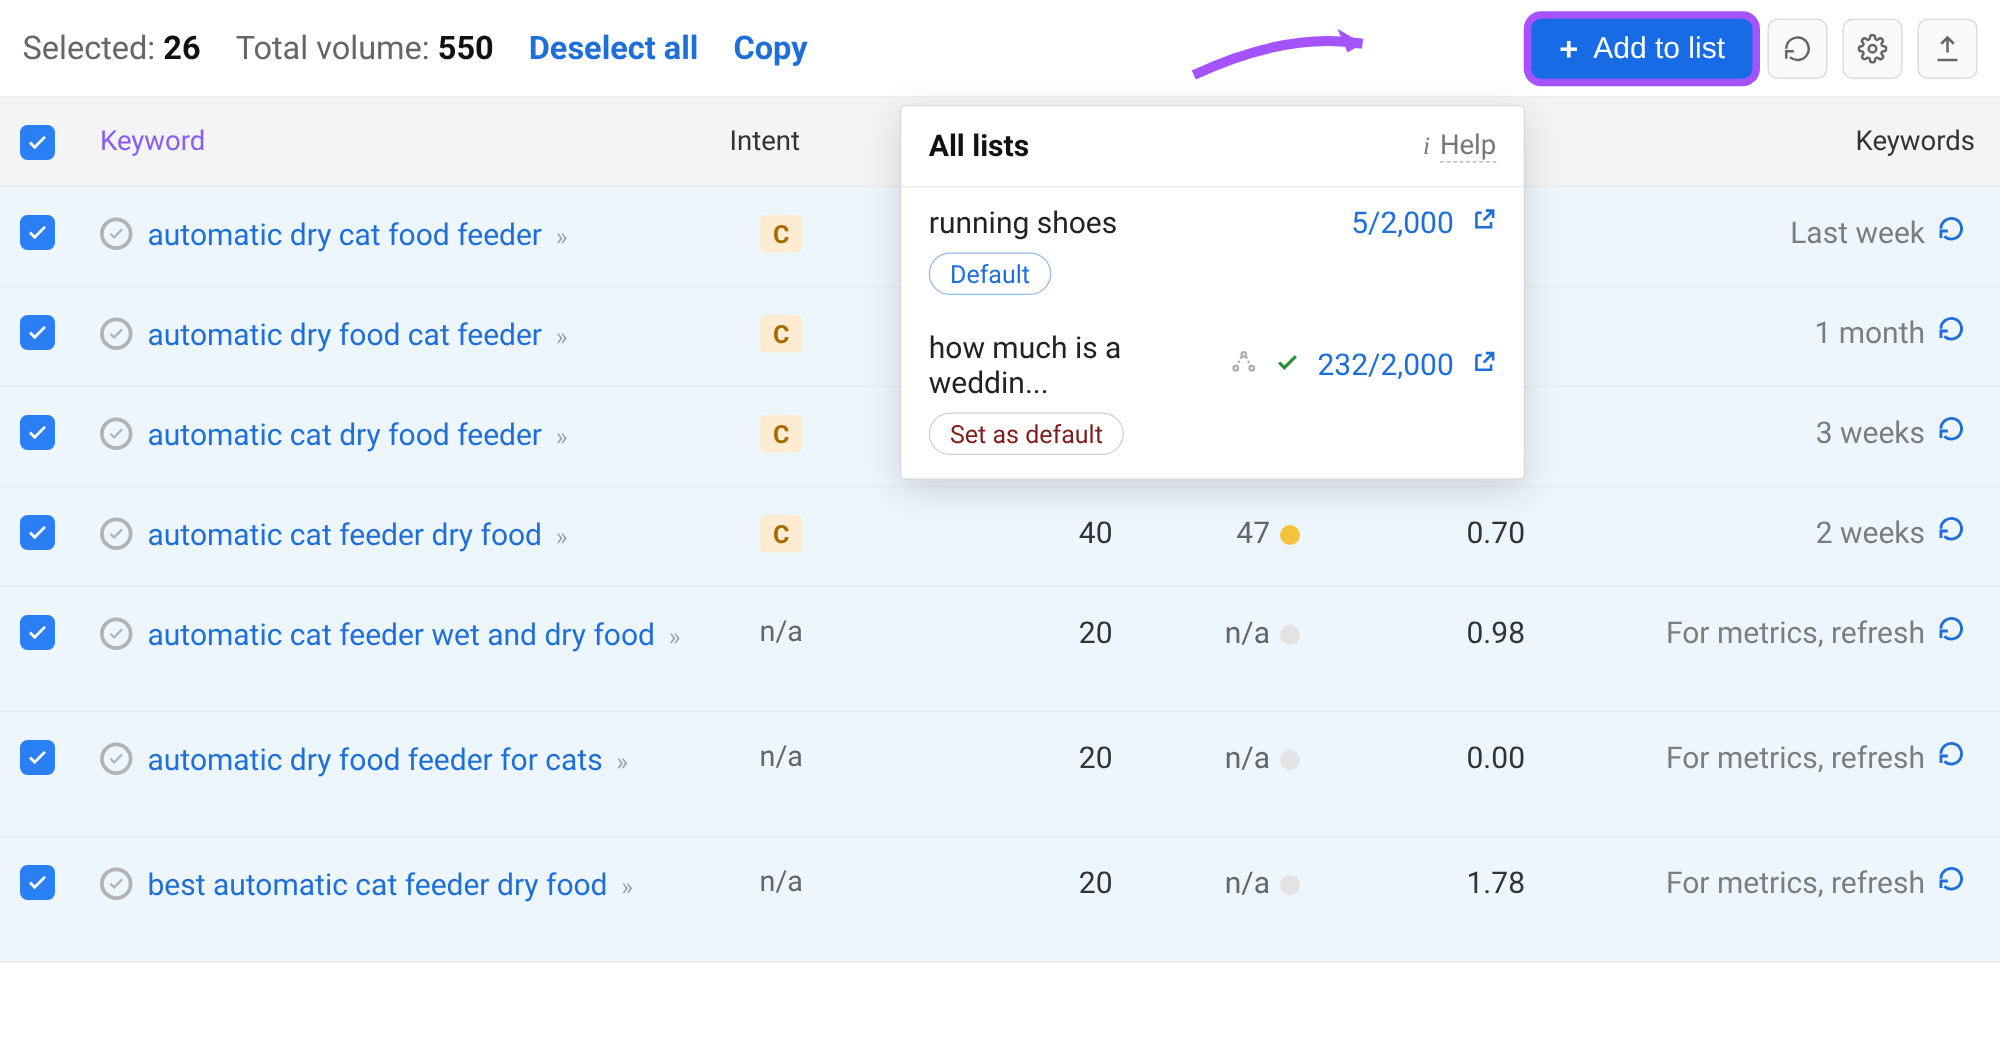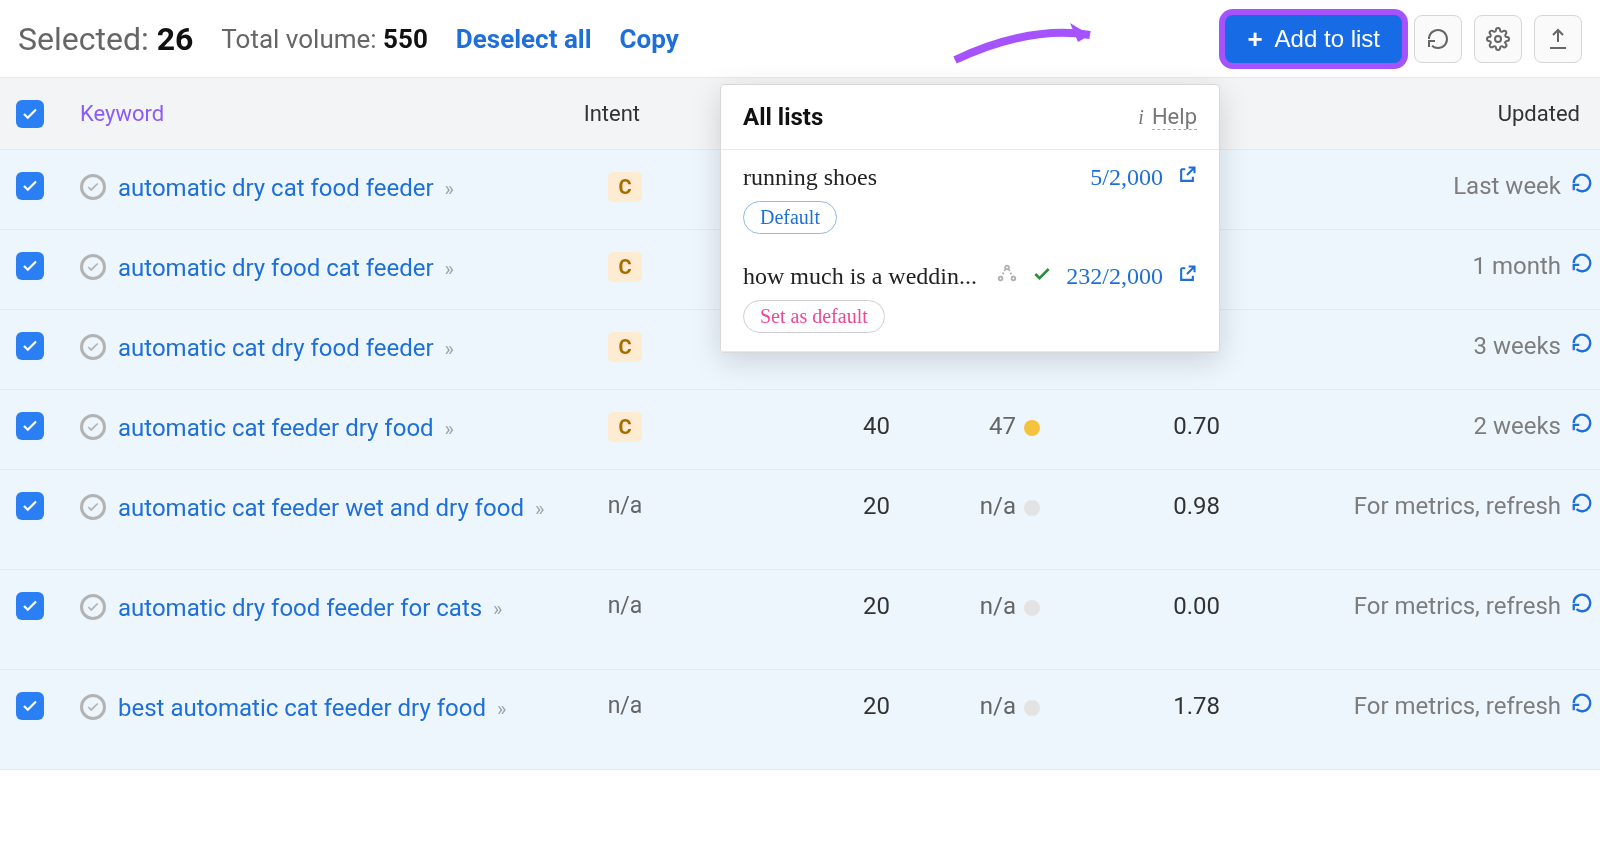--- a/index.html
+++ b/index.html
@@ -1,21 +1,21 @@
 <!DOCTYPE html>
 <html><head>
 <meta charset="utf-8">
 <style>
 * { box-sizing: border-box; margin: 0; padding: 0; }
 body { font-family: -apple-system, BlinkMacSystemFont, "Segoe UI", Roboto, Arial, sans-serif; background: #fff; color: #181818; font-size: 22px; width: 1600px; height: 844px; overflow: hidden; position: relative; }
 
 
 .toolbar { display:flex; align-items:center; height:78px; padding:0 18px; border-bottom:1px solid #e8e8e8; }
 .toolbar-left { display:flex; align-items:center; gap:28px; }
-.selcount { font-size:32px; color:#666; }
+.selcount { font-size:26px; color:#666; }
 .selcount b { color:#111; font-weight:700; }
 .totalvol { font-size:26px; color:#666; }
 .totalvol b { color:#111; font-weight:700; }
 .link-action { color:#1e6fd9; font-size:26px; font-weight:700; cursor:pointer; }
 .toolbar-right { margin-left:auto; display:flex; align-items:center; gap:12px; }
 .btn-add { display:flex; align-items:center; gap:12px; background:#176ce6; color:#fff; font-size:24px; font-weight:500; padding:10px 22px; border-radius:8px; border:none; cursor:pointer; box-shadow: 0 0 0 6px #a552ff; }
 .btn-add .plus { font-size:26px; font-weight:700; line-height:1; }
 .icon-btn { width:48px; height:48px; border:1px solid #d6d6d6; border-radius:8px; display:flex; align-items:center; justify-content:center; background:#fafafa; cursor:pointer; color:#666; }
 .icon-btn svg { width:24px; height:24px; stroke:#666; fill:none; stroke-width:2; }
 
@@ -40,39 +40,39 @@
 .kw-text { color:#1e6fd9; font-size:24px; line-height:1.35; cursor:pointer; }
 .chev { color:#9aa4b0; margin-left:6px; font-size:20px; }
 .col-intent { flex:0 0 110px; text-align:center; padding-left:20px;}
 .intent-pill { display:inline-flex; width:34px; height:30px; align-items:center; justify-content:center; background:#fdecd2; color:#a76b00; font-weight:700; border-radius:5px; font-size:20px; }
 .intent-na { color:#666; font-size:23px; }
 .col-num1 { flex:0 0 220px; text-align:right; font-size:24px; color:#333; }
 .col-num2 { flex:0 0 150px; text-align:right; font-size:24px; color:#666;}
 .col-num2 .dot { display:inline-block; width:16px; height:16px; border-radius:50%; background:#e3e3e3; margin-left:8px; vertical-align:middle; }
 .yellow-dot{ background:#f5c23e !important; }
 .col-num3 { flex:0 0 180px; text-align:right; font-size:24px; color:#333; }
-.col-updated { flex:1; text-align:right; padding-right:7px; font-size:24px; color:#7d7d7d; display:flex; align-items:center; justify-content:flex-end; gap:10px; }
+.col-updated { flex:1; text-align:right; padding-right:28px; font-size:24px; color:#7d7d7d; display:flex; align-items:center; justify-content:flex-end; gap:10px; }
 .refresh-icon svg { width:22px; height:22px; stroke:#1e6fd9; fill:none; stroke-width:2.5; }
 
 
 .popover { position:absolute; top:84px; left:720px; width:500px; background:#fff; border:1px solid #d8d8d8; border-radius:4px; box-shadow:0 8px 30px rgba(0,0,0,0.15); z-index:50; }
 .pop-head { display:flex; align-items:center; justify-content:space-between; padding:18px 22px; border-bottom:1px solid #e8e8e8; }
 .pop-title { font-size:24px; font-weight:700; color:#111; }
 .help { display:flex; gap:8px; align-items:center; color:#777; font-size:22px; }
 .help .hlink { color:#777; border-bottom:1px dashed #aaa; cursor:pointer; }
 .help .iicon { font-style:italic; font-family:serif; font-size:20px; }
-.pop-item { padding:14px 22px;font-family:Liberation Serif, serif; }
+.pop-item { padding:14px 22px; }
 .pop-item .line1 { display:flex; align-items:center; justify-content:space-between; }
 .pop-item .name { font-size:24px; color:#222; }
 .pop-item .right { display:flex; align-items:center; gap:14px; font-size:24px; color:#1e6fd9; }
 .ext-icon svg{ width:20px; height:20px; stroke:#1e6fd9; fill:none; stroke-width:2.5;}
 .grey-icn svg { width:22px; height:22px; stroke:#b0b0b0; fill:none; stroke-width:2;}
 .green-check svg { width:20px; height:20px; stroke:#258f3a; fill:none; stroke-width:3;}
 .pill-default { display:inline-block; margin-top:10px; padding:4px 16px; border:1.5px solid #8fb9e8; color:#1e6fd9; border-radius:18px; font-size:20px; cursor: default; }
-.pill-set { display:inline-block; margin-top:10px; padding:4px 16px; border:1.5px solid #cfcfcf; color:#ec4899; border-radius:18px; font-size:20px; cursor:pointer; }
+.pill-set { display:inline-block; margin-top:10px; padding:4px 16px; border:1.5px solid #cfcfcf; color:#7f1d1d; border-radius:18px; font-size:20px; cursor:pointer; }
 .pop-sep { height:1px; background:#e8e8e8; margin-top:4px; }
 .pop-input-row { display:flex; align-items:center; gap:20px; padding:16px 22px 20px 22px; }
 .pop-input { flex:1; border:1px solid #bfbfbf; border-radius:6px; padding:10px 14px; font-size:22px; color:#222; position:relative; }
 .pop-input .uline { position:absolute; left:14px; right:14px; bottom:6px; height:4px; background:#b25cff; }
 .act-ok svg { width:22px; height:22px; stroke:#258f3a; fill:none; stroke-width:3;}
 .act-x svg { width:20px; height:20px; stroke:#999; fill:none; stroke-width:3;}
 .act { cursor:pointer; }
 
 </style>
 </head>
@@ -121,21 +121,21 @@
       <svg viewBox="0 0 24 24">
           <path d="M4 12l5 5L20 6"></path>
         </svg>
     </div>
   </div>
   <div class="col-keyword-h">Keyword</div>
   <div class="col-intent-h">Intent</div>
   <div class="col-num1"></div>
   <div class="col-num2"></div>
   <div class="col-num3"></div>
-  <div class="col-updated-h" style="flex:1">Updated</div>
+  <div class="col-updated-h" style="flex:1">Keywords</div>
 </div>
 
 <div id="rows">
     <div class="row">
     <div class="col-check">
       <div class="checkbox">
         <svg viewBox="0 0 24 24">
             <path d="M4 12l5 5L20 6"></path>
           </svg>
       </div>

